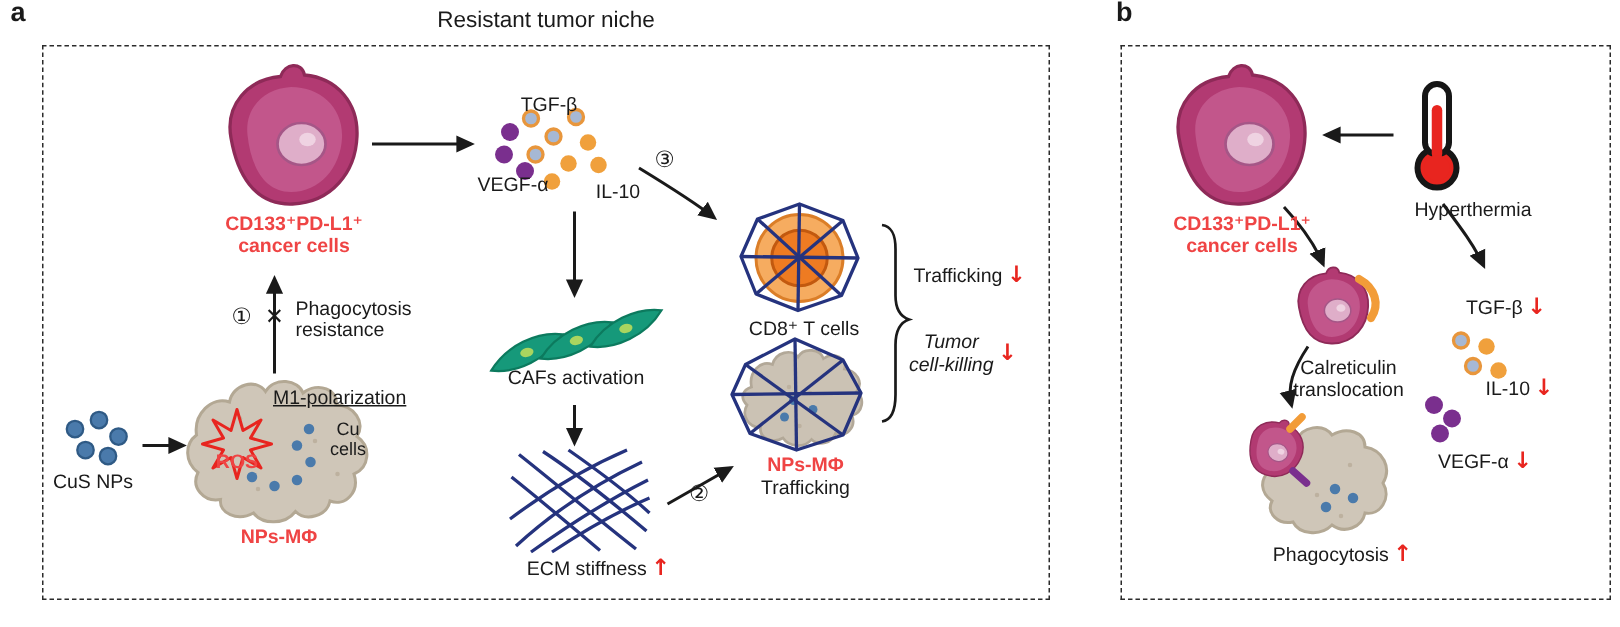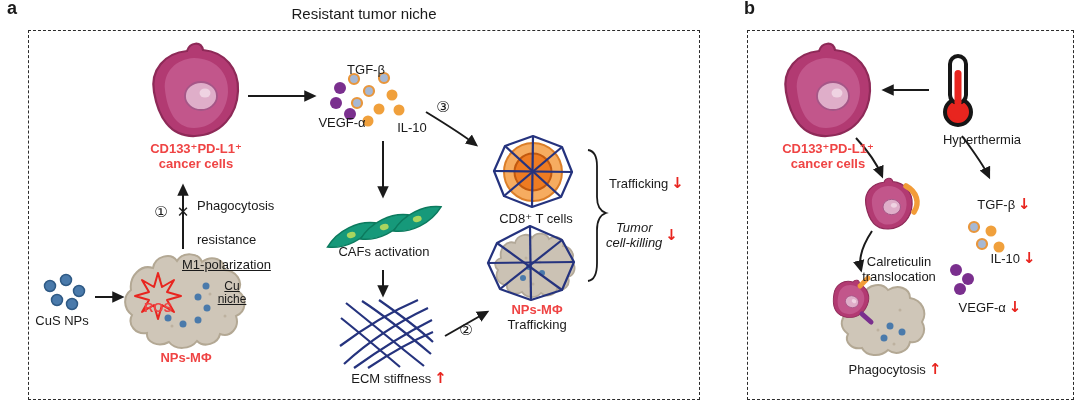--- a/index.html
+++ b/index.html
@@ -8,21 +8,21 @@
   .fig { position:relative; width:1080px; height:418px; background:#ffffff; overflow:hidden; }
   .panel-box { position:absolute; border:1.6px dashed #2b2b2b; background:transparent; }
   svg.layer { position:absolute; left:0; top:0; }
   .lbl { position:absolute; font-size:13px; color:#1a1a1a; line-height:15px; white-space:nowrap; z-index:3; }
   .ctr { transform:translateX(-50%); text-align:center; }
   .red { color:#ef4444; }
   .bold { font-weight:bold; }
   .title { font-size:15px;text-align:right; }
   .corner { font-size:18px; font-weight:bold; }
   .step { font-size:15px; }
-  .small { font-size:12px; line-height:13px;text-decoration:underline; }
+  .small { font-size:12px; line-height:13px; }
   .cross { font-size:15px; font-weight:bold; }
   .row { display:flex; align-items:center; gap:3px; }
   .col { display:flex; flex-direction:column;font-style:italic; }
   .arrow-glyph { color:#e8251f; font-weight:bold; font-size:15px; font-family:"DejaVu Sans",sans-serif; line-height:15px; }
   .arr { stroke:#1a1a1a; stroke-width:2; fill:none; marker-end:url(#ah); }
   .mesh path { stroke:#25337e; stroke-width:2.2; fill:none; stroke-linejoin:round; }
 </style>
 </head>
 <body>
 
@@ -236,29 +236,29 @@
   <div class="lbl ctr" style="left:342px; top:115px;">VEGF-α</div>
   <div class="lbl ctr" style="left:412px; top:120px;">IL-10</div>
 
   <div class="lbl step ctr" style="left:443px; top:99px;">③</div>
   <div class="lbl step ctr" style="left:466px; top:322px;">②</div>
   <div class="lbl step ctr" style="left:161px; top:204px;">①</div>
   <div class="lbl cross ctr" style="left:183px; top:204px;">✕</div>
 
   <div class="lbl" style="left:197px; top:199px; line-height:14px;">
     <span style="display:block;">Phagocytosis</span>
-    <span style="display:block;margin-top:20px;">resistance</span>
+    <span style="display:block;">resistance</span>
   </div>
 
   <div class="lbl" style="left:182px; top:257px;text-decoration:underline;">M1-polarization</div>
   <div class="lbl ctr red bold" style="left:158px; top:300px;">ROS</div>
 
   <div class="lbl ctr small" style="left:232px; top:280px;">
     <span style="display:block;">Cu</span>
-    <span style="display:block;">niche</span>
+    <span style="display:block;">cells</span>
   </div>
 
   <div class="lbl ctr" style="left:62px; top:313px;">CuS NPs</div>
   <div class="lbl ctr red bold" style="left:186px; top:350px;">NPs-MΦ</div>
 
   <div class="lbl ctr" style="left:384px; top:244px;">CAFs activation</div>
 
   <div class="lbl row ctr" style="left:399px; top:371px;">
     <span>ECM stiffness</span>
     <span class="arrow-glyph">↑</span>
@@ -286,21 +286,21 @@
 
   <div class="lbl corner" style="left:744px; top:1px;">b</div>
 
   <div class="lbl ctr red bold" style="left:828px; top:141px;">
     <span style="display:block;">CD133⁺PD-L1⁺</span>
     <span style="display:block;">cancer cells</span>
   </div>
 
   <div class="lbl ctr" style="left:982px; top:132px;">Hyperthermia</div>
 
-  <div class="lbl ctr" style="left:899px; top:254px;">
+  <div class="lbl ctr" style="left:899px; top:237px;">
     <span style="display:block;">Calreticulin</span>
     <span style="display:block;">translocation</span>
   </div>
 
   <div class="lbl row ctr" style="left:1004px; top:197px;">
     <span>TGF-β</span>
     <span class="arrow-glyph">↓</span>
   </div>
 
   <div class="lbl row ctr" style="left:1013px; top:251px;">

